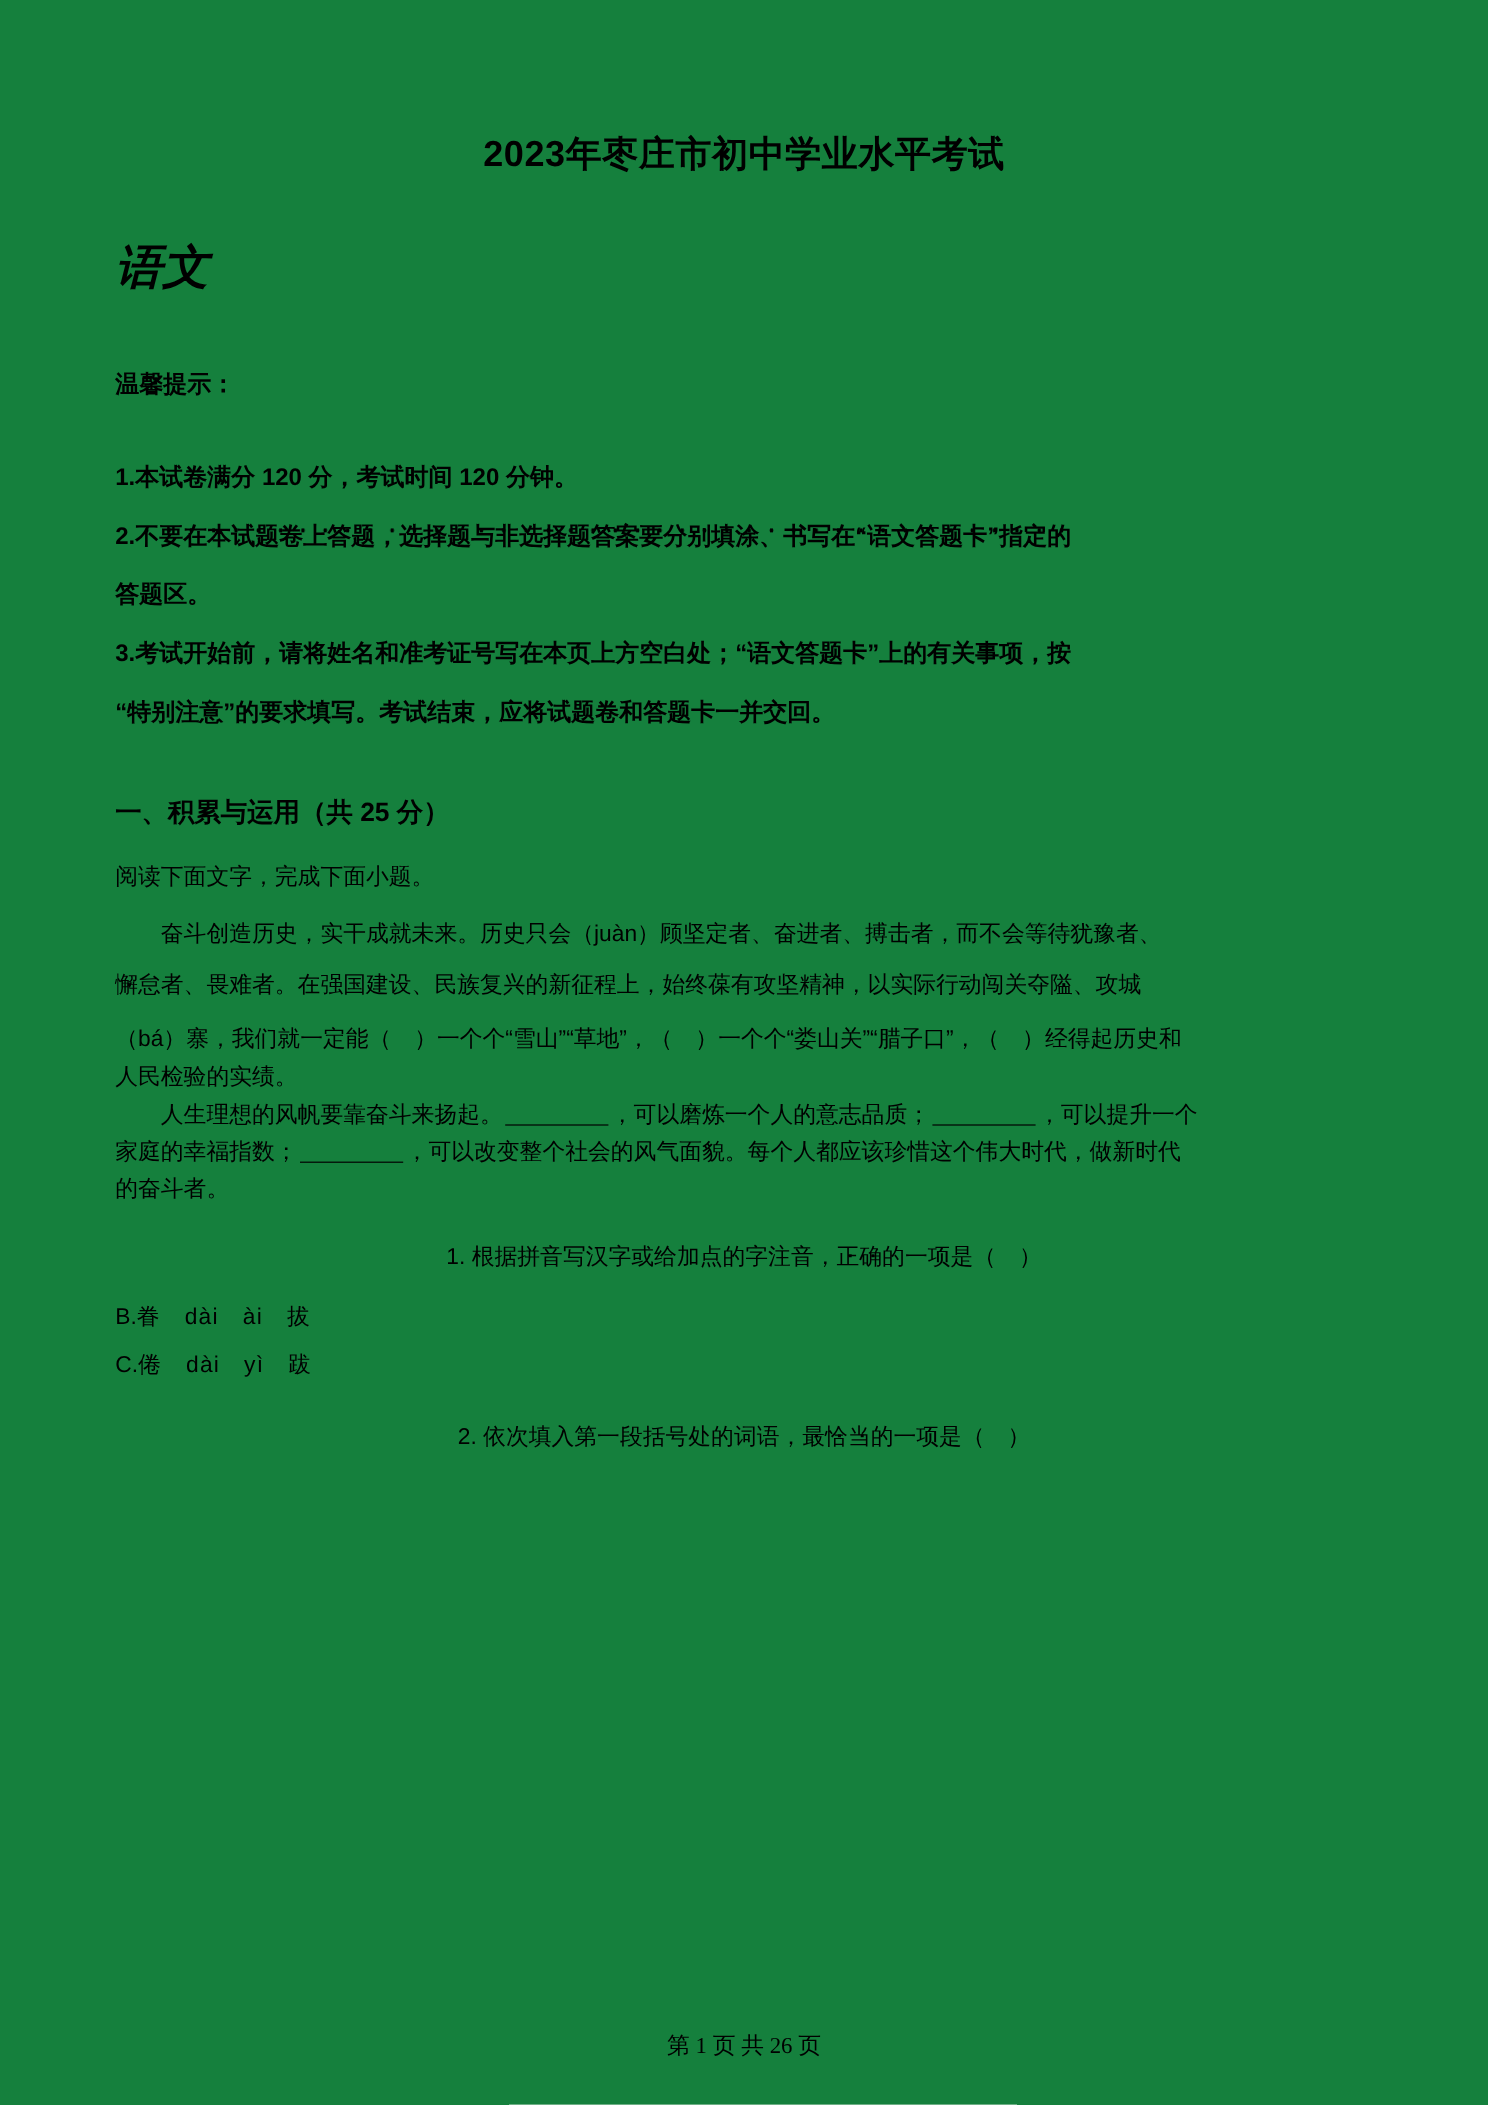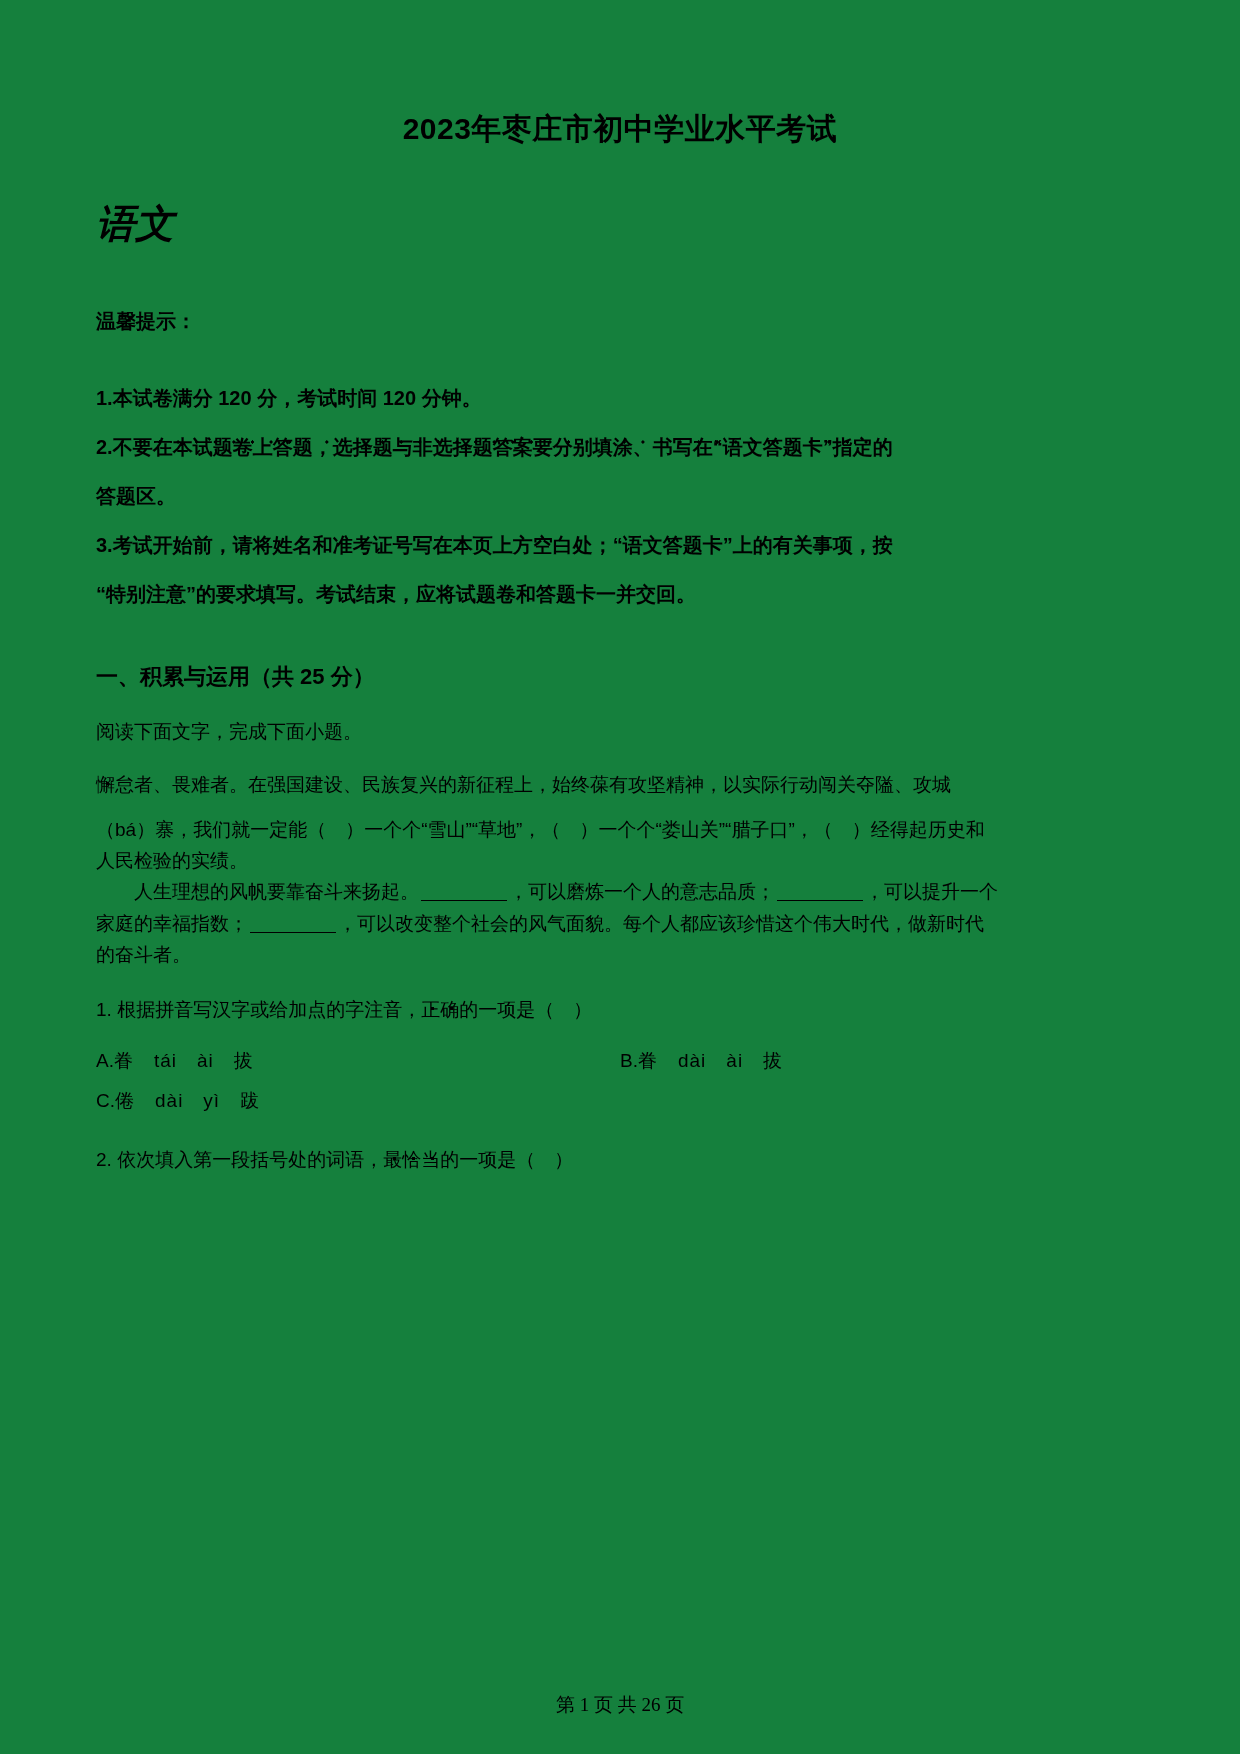--- a/index.html
+++ b/index.html
@@ -116,20 +116,21 @@
     border-bottom: 1.5px solid #000;
     vertical-align: -3px;
     margin: 0 2px;
   }
 
   
   .question {
     font-size: 19px;
     line-height: 1.7;
     margin: 24px 0 0 0;
+    text-align: center;
   }
   .options {
     margin-top: 14px;
   }
   .option-row {
     display: flex;
     font-size: 19px;
     line-height: 2.1;
   }
   .option-cell {
@@ -178,20 +179,25 @@
       <span>3.考试开始前，请将姓名和准考证号写在本页上方空白处；“语文答题卡”上的有关事项，按</span>
     </p>
     <p class="notice-item">
       <span>“特别注意”的要求填写。考试结束，应将试题卷和答题卡一并交回。</span>
     </p>
   </div>
 
   <div class="section-title">一、积累与运用（共 25 分）</div>
   <div class="lead">阅读下面文字，完成下面小题。</div>
 
+  <div class="passage">
+    <p>
+      <span>奋斗创造历史，实干成就未来。历史只会（juàn）顾坚定者、奋进者、搏击者，而不会等待犹豫者、</span>
+    </p>
+  </div>
 
   <div class="passage passage-loose">
     <p class="noindent"><span class="dotted-small">懈</span><span>怠者、畏难者。在强国建设、民族复兴的新征程上，始终葆有攻坚精神，以实际行动闯关夺</span><span class="dotted-small">隘</span><span>、攻城</span></p>
   </div>
 
   <div class="passage">
     <p class="noindent">
       <span>（bá）寨，我们就一定能（　）一个个“雪山”“草地”，（　）一个个“娄山关”“腊子口”，（　）经得起历史和</span>
     </p>
     <p class="noindent">
@@ -201,21 +207,20 @@
     <p class="noindent"><span>家庭的幸福指数；</span><span class="blank"></span><span>，可以改变整个社会的风气面貌。每个人都应该珍惜这个伟大时代，做新时代</span></p>
     <p class="noindent">
       <span>的奋斗者。</span>
     </p>
   </div>
 
   <div class="question"><span>1.</span> <span>根据拼音写汉字或给加点的字注音，</span><span class="dotted-small">正确</span><span>的一项是（　）</span></div>
 
   <div class="options">
     <div class="option-row">
-      <div class="option-cell"><span>A.</span><span class="py">眷　tái　ài　拔</span></div>
       <div class="option-cell"><span>B.</span><span class="py">眷　dài　ài　拔</span></div>
     </div>
     <div class="option-row">
       <div class="option-cell"><span>C.</span><span class="py">倦　dài　yì　跋</span></div>
     </div>
   </div>
 
   <div class="question"><span>2.</span> <span>依次填入第一段括号处的词语，</span><span class="dotted-small">最恰当</span><span>的一项是（　）</span></div>
 
   <div class="footer">第 1 页 共 26 页</div>

